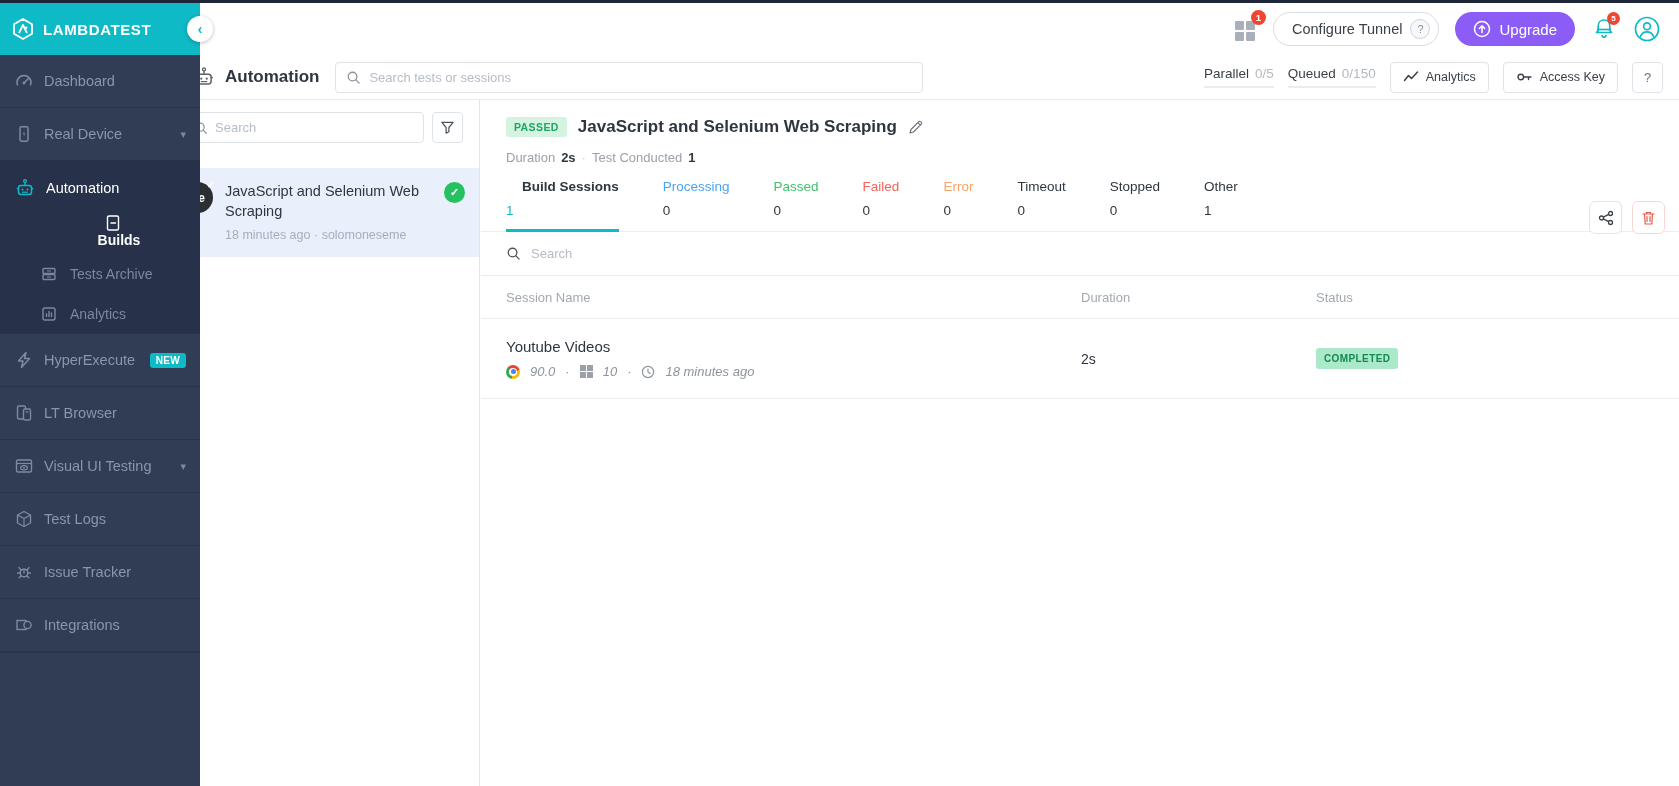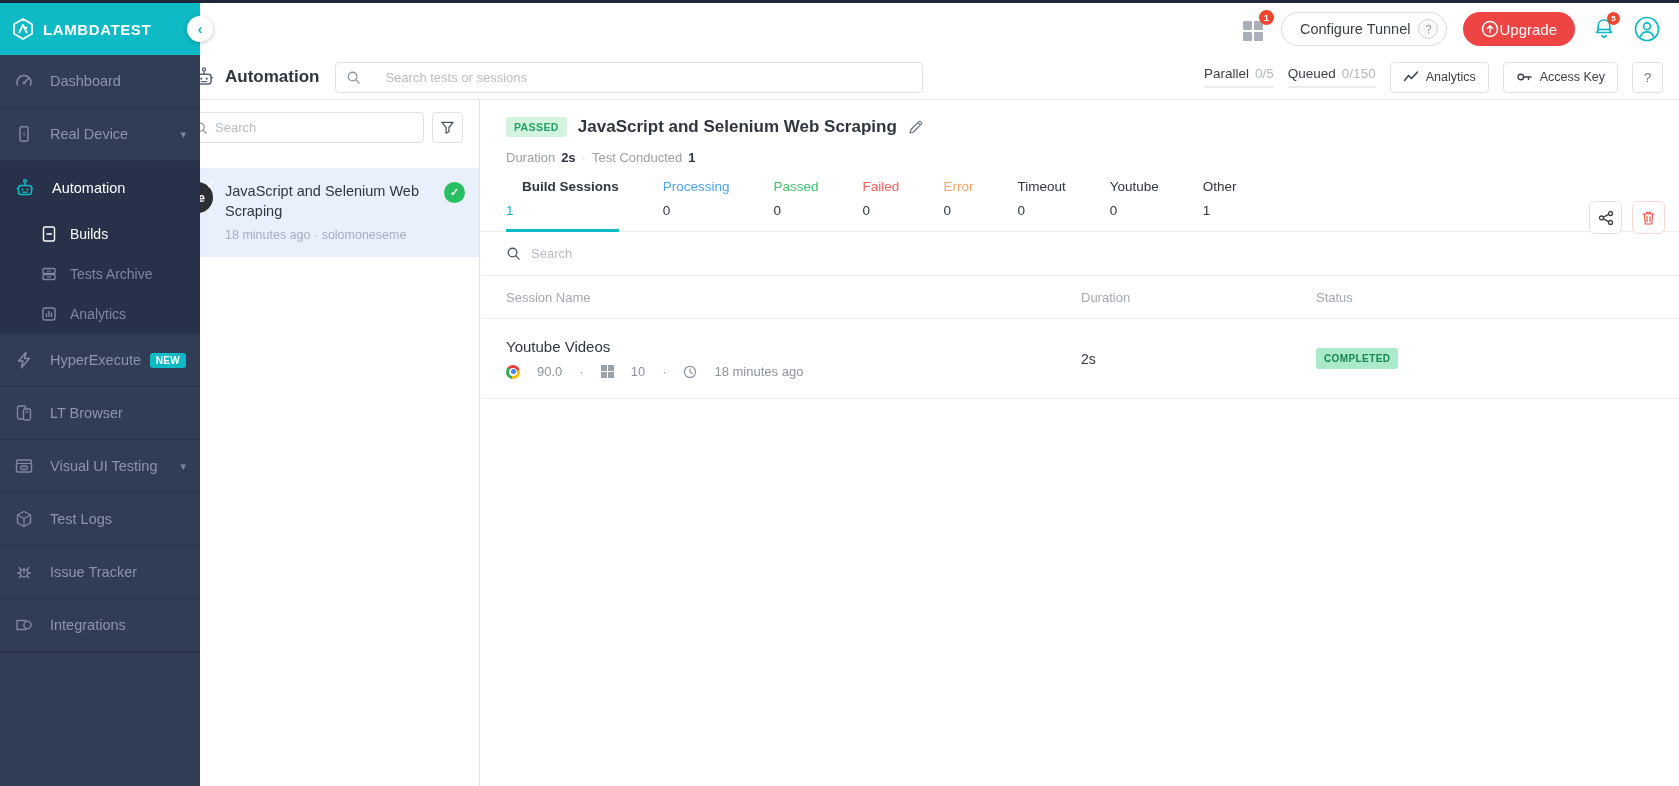--- a/index.html
+++ b/index.html
@@ -6,47 +6,47 @@
   html,body { width:1679px; height:786px; font-family:"Liberation Sans", sans-serif; background:#fff; overflow:hidden; }
   .root { position:relative; width:1679px; height:786px; }
   .top-strip { position:absolute; top:0; left:0; width:100%; height:3px; background:#1d2737; z-index:60; }
 
   
   .sidebar { position:absolute; top:3px; left:0; width:200px; height:783px; background:#313c55; z-index:40; }
   .brand-bar { height:52px; background:#0ebac5; display:flex; align-items:center; padding:0 12px; position:relative; }
   .brand-name { color:#fff; font-weight:bold; font-size:15px; letter-spacing:0.6px; margin-left:9px; }
   .collapse-btn { position:absolute; right:-13px; top:13px; width:26px; height:26px; background:#fff; border:none; border-radius:50%; box-shadow:0 1px 4px rgba(0,0,0,.25); color:#0ebac5; font-size:14px; font-weight:bold; cursor:pointer; line-height:24px; text-align:center; z-index:50; }
   .nav-item { height:53px; display:flex; align-items:center; padding:0 14px; border-bottom:1px solid #2a3449; color:#8b95ab; font-size:14.5px; cursor:pointer; }
-  .nav-item .lbl { margin-left:16px; flex:1; }
+  .nav-item .lbl { margin-left:10px; flex:1; }
   .nav-group-active { background:#27324a; }
   .nav-item.active { background:#27324a; color:#fff; border-bottom:none; }
   .sub-item { height:40px; display:flex; align-items:center; padding:0 14px 0 40px; background:#27324a; color:#7d879e; font-size:14px; cursor:pointer; }
   .sub-item .lbl { margin-left:12px; }
-  .sub-item.active { color:#fff; font-weight:normal; }
+  .sub-item.active { color:#fff; font-weight:bold;flex-direction:column; }
   .nav-chevron { color:#7d879e; font-size:11px; }
   .new-badge { background:#0ebac5; color:#fff; font-size:10px; font-weight:bold; padding:2px 6px; border-radius:3px; letter-spacing:.3px; }
   .sidebar-footer { height:28px; border-top:1px solid #2a3449; background:#313c55; }
 
   
   .topbar { position:absolute; top:3px; left:168px; width:1511px; height:52px; background:#fff; display:flex; align-items:center; justify-content:flex-end; padding-right:18px; gap:16px; z-index:30; }
   .apps-grid { position:relative; width:24px; height:24px; cursor:pointer; }
   .apps-grid .sq { position:absolute; width:9px; height:9px; background:#aab0b9; border-radius:1px; }
   .badge-red { position:absolute; top:-7px; right:-9px; min-width:15px; height:15px; background:#f0452f; color:#fff; border-radius:50%; font-size:9.5px; font-weight:bold; display:flex; align-items:center; justify-content:center; padding:0 2px; }
   .pill-btn { display:flex; align-items:center; gap:8px; border:1px solid #d9dde2; background:#fff; border-radius:17px; height:34px; padding:0 8px 0 18px; font-size:14.5px; color:#3a4149; cursor:pointer; }
   .q-circle { width:20px; height:20px; border:1px solid #cfd4da; border-radius:50%; color:#8b929b; font-size:11px; display:flex; align-items:center; justify-content:center; background:#f7f8f9; }
-  .upgrade-btn { display:flex; align-items:center; background:#ef4444; color:#fff; border:none; border-radius:17px; height:34px; padding:0 18px; font-size:15px; cursor:pointer; }
+  .upgrade-btn { display:flex; align-items:center; gap:8px; background:#8b5cf6; color:#fff; border:none; border-radius:17px; height:34px; padding:0 18px; font-size:15px; cursor:pointer; }
   .bell-wrap { position:relative; cursor:pointer; }
   .bell-badge { position:absolute; top:-4px; right:-3px; min-width:13px; height:13px; background:#f0452f; color:#fff; border-radius:50%; font-size:8px; font-weight:bold; display:flex; align-items:center; justify-content:center; }
   .avatar-btn { cursor:pointer; }
 
   
   .subheader { position:absolute; top:55px; left:168px; width:1511px; height:45px; background:#fff; border-bottom:1px solid #e8eaed; display:flex; align-items:center; padding:0 16px 0 24px; z-index:25; }
   .page-title-wrap { display:flex; align-items:center; gap:9px; }
   .page-title { font-size:17px; font-weight:bold; color:#2f3640; }
-  .hdr-search { margin-left:16px; width:588px; height:31px; border:1px solid #dfe3e8; border-radius:4px; display:flex; align-items:center; padding:0 10px; gap:24px; }
+  .hdr-search { margin-left:16px; width:588px; height:31px; border:1px solid #dfe3e8; border-radius:4px; display:flex; align-items:center; padding:0 10px; gap:8px; }
   .hdr-search input, .panel-search input, .session-search input { border:none; outline:none; font-size:13px; color:#333; flex:1; font-family:"Liberation Sans",sans-serif; }
   .hdr-search input::placeholder, .panel-search input::placeholder, .session-search input::placeholder { color:#b6bdc6; }
   .subheader-right { margin-left:auto; display:flex; align-items:center; gap:14px; }
   .quota { display:flex; align-items:flex-end; gap:6px; font-size:13.5px; padding-bottom:5px; border-bottom:2px solid #ececec; }
   .quota .q-lbl { color:#3a4149; }
   .quota .q-val { color:#b3b9c1; }
   .hdr-btn { display:flex; align-items:center; gap:7px; height:31px; border:1px solid #dfe3e8; background:#fff; border-radius:4px; padding:0 12px; font-size:12.5px; color:#3a4149; cursor:pointer; }
   .hdr-help { width:31px; height:31px; border:1px solid #dfe3e8; background:#fff; border-radius:4px; color:#6b737d; font-size:13px; cursor:pointer; }
 
   
@@ -83,21 +83,21 @@
   .share-btn { border:1px solid #dde6f0; }
   .delete-btn { border:1px solid #f8d7d2; }
 
   .session-search { height:44px; border-bottom:1px solid #ededf0; display:flex; align-items:center; padding:0 25px; gap:10px; }
   .table-head { height:43px; border-bottom:1px solid #ededf0; display:flex; align-items:center; font-size:13px; color:#a2a9b2; }
   .col-name { width:600px; padding-left:25px; }
   .col-duration { width:235px; }
   .col-status { flex:1; }
   .table-row { height:80px; border-bottom:1px solid #ededf0; display:flex; align-items:center; cursor:pointer; }
   .session-name { font-size:15px; color:#2f3640; }
-  .session-meta { margin-top:9px; display:flex; align-items:center; gap:17px; font-size:13px; color:#8d949d; }
+  .session-meta { margin-top:9px; display:flex; align-items:center; gap:10px; font-size:13px; color:#8d949d;font-style:italic; }
   .chrome-icon { width:14px; height:14px; border-radius:50%; background:conic-gradient(from -45deg,#ea4335 0 33%,#fbbc05 0 66%,#34a853 0 100%); position:relative; }
   .chrome-icon::before { content:""; position:absolute; inset:3px; background:#fff; border-radius:50%; }
   .chrome-icon::after { content:""; position:absolute; inset:4.5px; background:#4285f4; border-radius:50%; }
   .win-icon { display:grid; grid-template-columns:6px 6px; grid-template-rows:6px 6px; gap:1px; }
   .win-icon span { background:#9aa1a9; }
   .dur-val { font-size:14px; color:#2f3640; }
   .completed-badge { display:inline-block; background:#abe9cb; color:#15894e; font-size:10px; font-weight:bold; letter-spacing:.4px; padding:5px 8px; border-radius:3px; }
 
   svg.icn { display:block; }
 </style>
@@ -421,21 +421,21 @@
       </div>
       <div class="tab">
         <div class="t-lbl" style="color: rgb(247, 164, 106);">Error</div>
         <div class="t-cnt">0</div>
       </div>
       <div class="tab">
         <div class="t-lbl" style="color: rgb(47, 54, 64); text-align: center;">Timeout</div>
         <div class="t-cnt">0</div>
       </div>
       <div class="tab">
-        <div class="t-lbl" style="color: rgb(47, 54, 64);">Youtube</div>
+        <div class="t-lbl" style="color: rgb(47, 54, 64);">Stopped</div>
         <div class="t-cnt">0</div>
       </div>
       <div class="tab">
         <div class="t-lbl" style="color: rgb(47, 54, 64);">Other</div>
         <div class="t-cnt">1</div>
       </div>
 
       <div class="tab-actions">
         <button class="icon-btn share-btn">
           <svg class="icn" width="16" height="16" viewBox="0 0 16 16">

